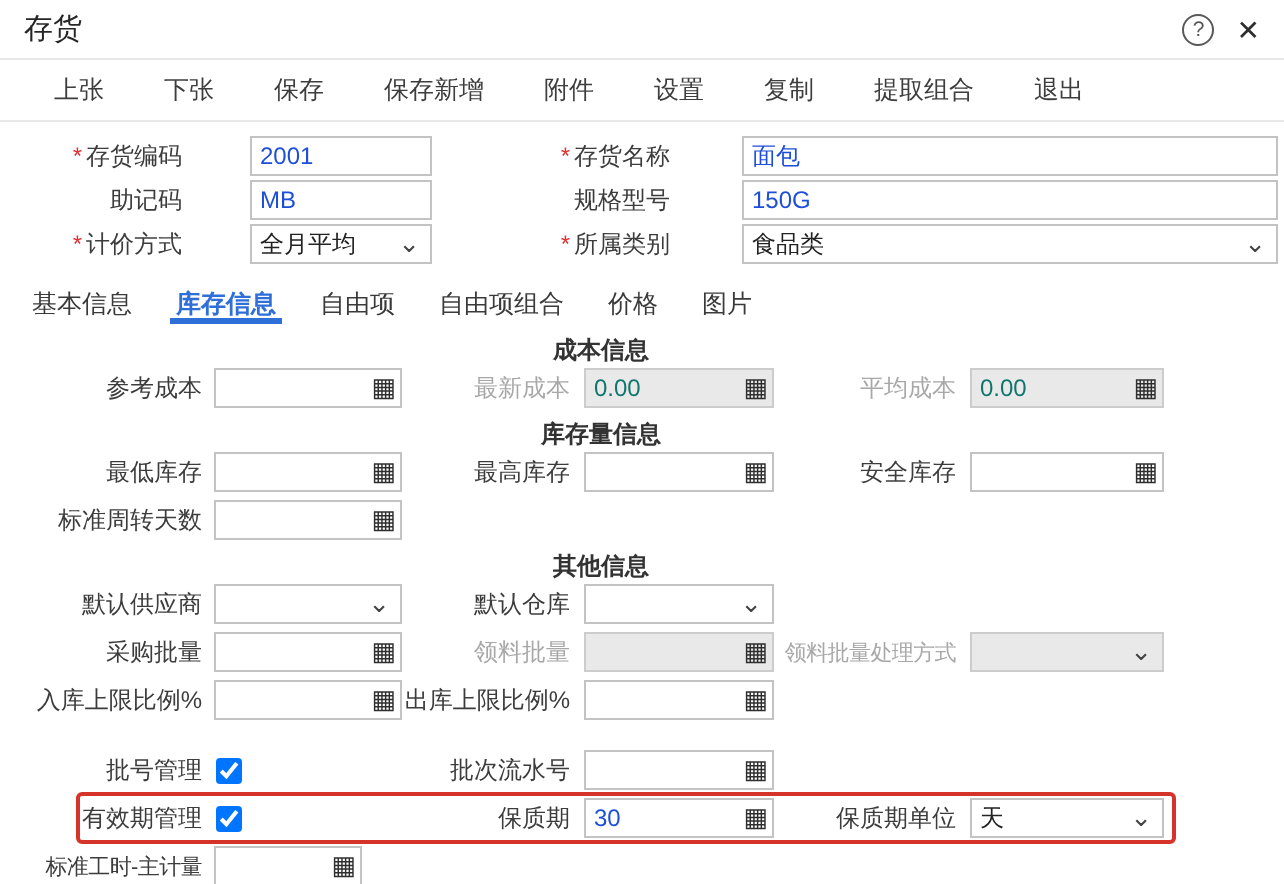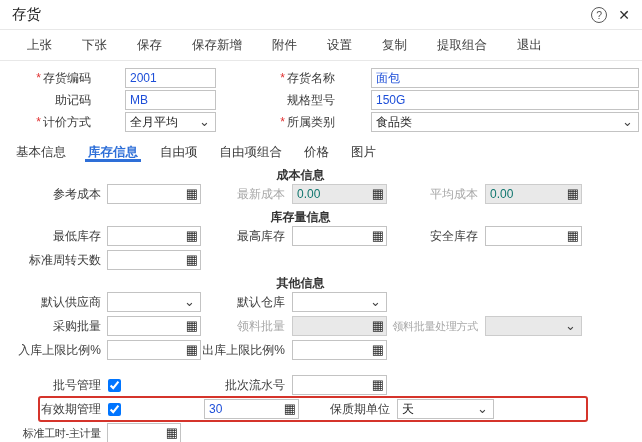--- a/index.html
+++ b/index.html
@@ -232,20 +232,21 @@
       <span class="calc">▦</span>
     </span>
 </div>
 
 <div class="grow">
   <span class="redbox"></span>
   <span class="lbl fl1"><span>有效期管理</span></span>
   <span class="cbwrap">
       <input type="checkbox" class="cb" checked="true" style="">
     </span>
+  <span class="lbl fl2"><span>保质期</span></span>
   <span class="ibox fi2">
       <input value="30" style="">
       <span class="calc">▦</span>
     </span>
   <span class="lbl fl3"><span>保质期单位</span></span>
   <span class="sel fi3">
       <span class="sel-val">天</span>
       <span class="chev">⌄</span>
     </span>
 </div>

